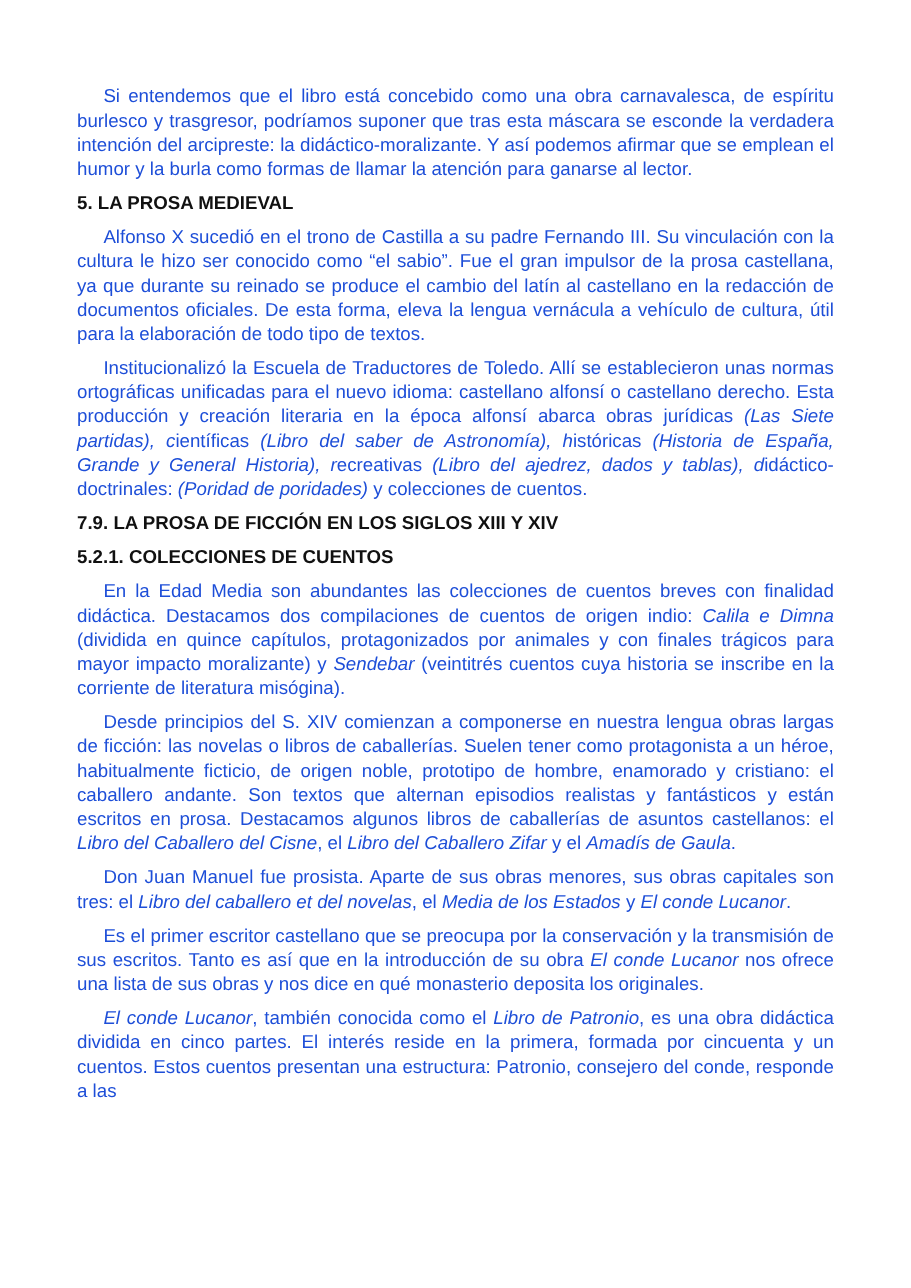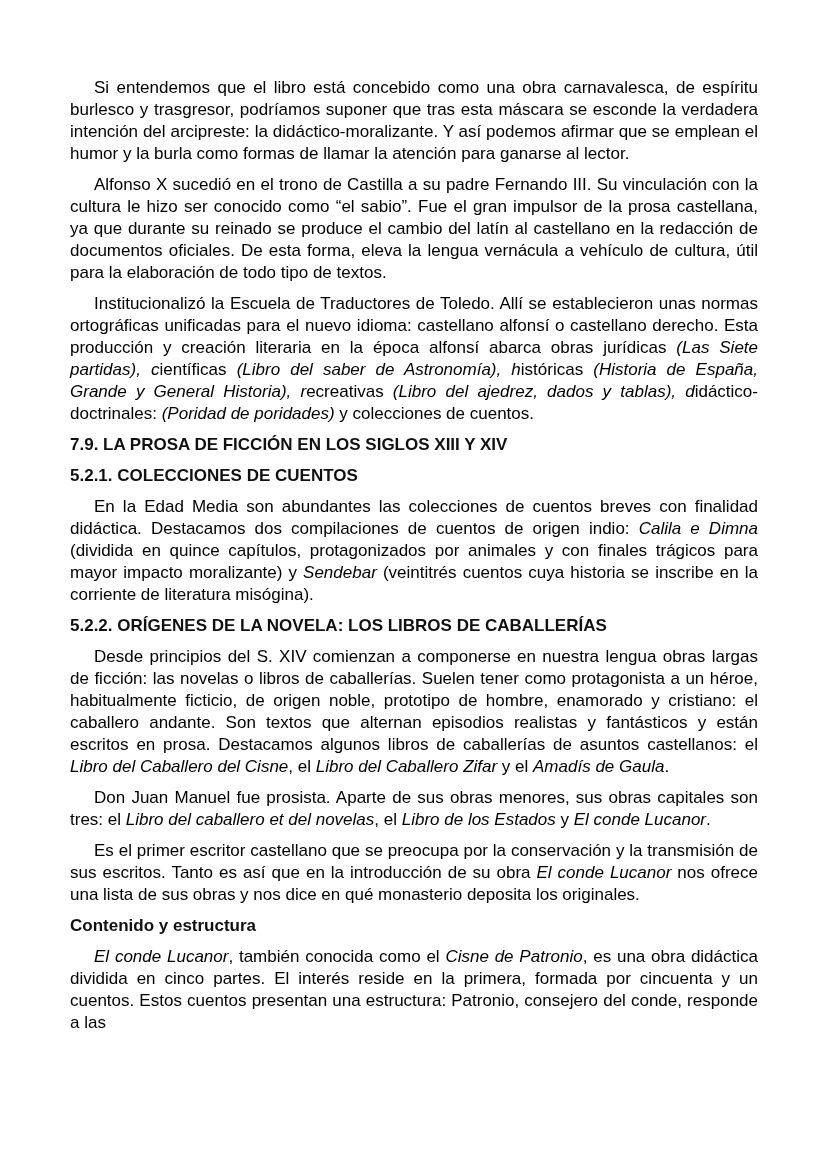--- a/index.html
+++ b/index.html
@@ -18,46 +18,45 @@
     font-family: "Liberation Sans", "DejaVu Sans", sans-serif;
     color: #1d1d1d;
     overflow: hidden;
   }
   .doc p.p {
     font-size: 17px;
     line-height: 22px;
     text-align: justify;
     text-indent: 24px;
     margin: 0 0 9px 0;
-    color: #000000;
+    color: #1d4ed8;
   }
   .doc h2.h {
     font-size: 17px;
     line-height: 22px;
     font-weight: bold;
     color: #111111;
     margin: 8px 0 9px 0;
     text-align: left;
     text-indent: 0;
   }
   .it {
     font-style: italic;
   }
 </style>
 </head>
 <body>
 
 <div class="page">
   <div class="doc">
       <p class="p"><span>Si entendemos que el libro está concebido como una obra carnavalesca, de espíritu burlesco y trasgresor, podríamos suponer que tras esta máscara se esconde la verdadera intención del arcipreste: la didáctico-moralizante. Y así podemos afirmar que se emplean el humor y la burla como formas de llamar la atención para ganarse al lector.</span></p>
+      <h2 class="h"><span>5. LA PROSA MEDIEVAL</span></h2>
       <p class="p"><span>Alfonso X sucedió en el trono de Castilla a su padre Fernando III. Su vinculación con la cultura le hizo ser conocido como “el sabio”. Fue el gran impulsor de la prosa castellana, ya que durante su reinado se produce el cambio del latín al castellano en la redacción de documentos oficiales. De esta forma, eleva la lengua vernácula a vehículo de cultura, útil para la elaboración de todo tipo de textos.</span></p>
       <p class="p"><span>Institucionalizó la Escuela de Traductores de Toledo. Allí se establecieron unas normas ortográficas unificadas para el nuevo idioma: castellano alfonsí o castellano derecho. Esta producción y creación literaria en la época alfonsí abarca obras jurídicas </span><span class="it">(Las Siete partidas), c</span><span>ientíficas </span><span class="it">(Libro del saber de Astronomía), h</span><span>istóricas </span><span class="it">(Historia de España, Grande y General Historia), r</span><span>ecreativas </span><span class="it">(Libro del ajedrez, dados y tablas), d</span><span>idáctico-doctrinales: </span><span class="it">(Poridad de poridades)</span><span> y colecciones de cuentos.</span></p>
       <h2 class="h"><span>7.9. LA PROSA DE FICCIÓN EN LOS SIGLOS XIII Y XIV</span></h2>
       <h2 class="h"><span>5.2.1. COLECCIONES DE CUENTOS</span></h2>
       <p class="p"><span>En la Edad Media son abundantes las colecciones de cuentos breves con finalidad didáctica. Destacamos dos compilaciones de cuentos de origen indio: </span><span class="it">Calila e Dimna</span><span> (dividida en quince capítulos, protagonizados por animales y con finales trágicos para mayor impacto moralizante) y </span><span class="it">Sendebar</span><span> (veintitrés cuentos cuya historia se inscribe en la corriente de literatura misógina).</span></p>
-      <h2 class="h"><span>5.2.2. ORÍGENES DE LA NOVELA: LOS LIBROS DE CABALLERÍAS</span></h2>
       <p class="p"><span>Desde principios del S. XIV comienzan a componerse en nuestra lengua obras largas de ficción: las novelas o libros de caballerías. Suelen tener como protagonista a un héroe, habitualmente ficticio, de origen noble, prototipo de hombre, enamorado y cristiano: el caballero andante. Son textos que alternan episodios realistas y fantásticos y están escritos en prosa. Destacamos algunos libros de caballerías de asuntos castellanos: el </span><span class="it">Libro del Caballero del Cisne</span><span>, el </span><span class="it">Libro del Caballero Zifar</span><span> y el </span><span class="it">Amadís de Gaula</span><span>.</span></p>
-      <p class="p"><span>Don Juan Manuel fue prosista. Aparte de sus obras menores, sus obras capitales son tres: el </span><span class="it">Libro del caballero et del novelas</span><span>, el </span><span class="it">Libro de los Estados</span><span> y </span><span class="it">El conde Lucanor</span><span>.</span></p>
+      <p class="p"><span>Don Juan Manuel fue prosista. Aparte de sus obras menores, sus obras capitales son tres: el </span><span class="it">Libro del caballero et del novelas</span><span>, el </span><span class="it">Media de los Estados</span><span> y </span><span class="it">El conde Lucanor</span><span>.</span></p>
       <p class="p"><span>Es el primer escritor castellano que se preocupa por la conservación y la transmisión de sus escritos. Tanto es así que en la introducción de su obra </span><span class="it">El conde Lucanor</span><span> nos ofrece una lista de sus obras y nos dice en qué monasterio deposita los originales.</span></p>
-      <h2 class="h"><span>Contenido y estructura</span></h2>
-      <p class="p"><span class="it">El conde Lucanor</span><span>, también conocida como el </span><span class="it">Cisne de Patronio</span><span>, es una obra didáctica dividida en cinco partes. El interés reside en la primera, formada por cincuenta y un cuentos. Estos cuentos presentan una estructura: Patronio, consejero del conde, responde a las</span></p>
+      <p class="p"><span class="it">El conde Lucanor</span><span>, también conocida como el </span><span class="it">Libro de Patronio</span><span>, es una obra didáctica dividida en cinco partes. El interés reside en la primera, formada por cincuenta y un cuentos. Estos cuentos presentan una estructura: Patronio, consejero del conde, responde a las</span></p>
     </div>
 </div>
 
 </body></html>

